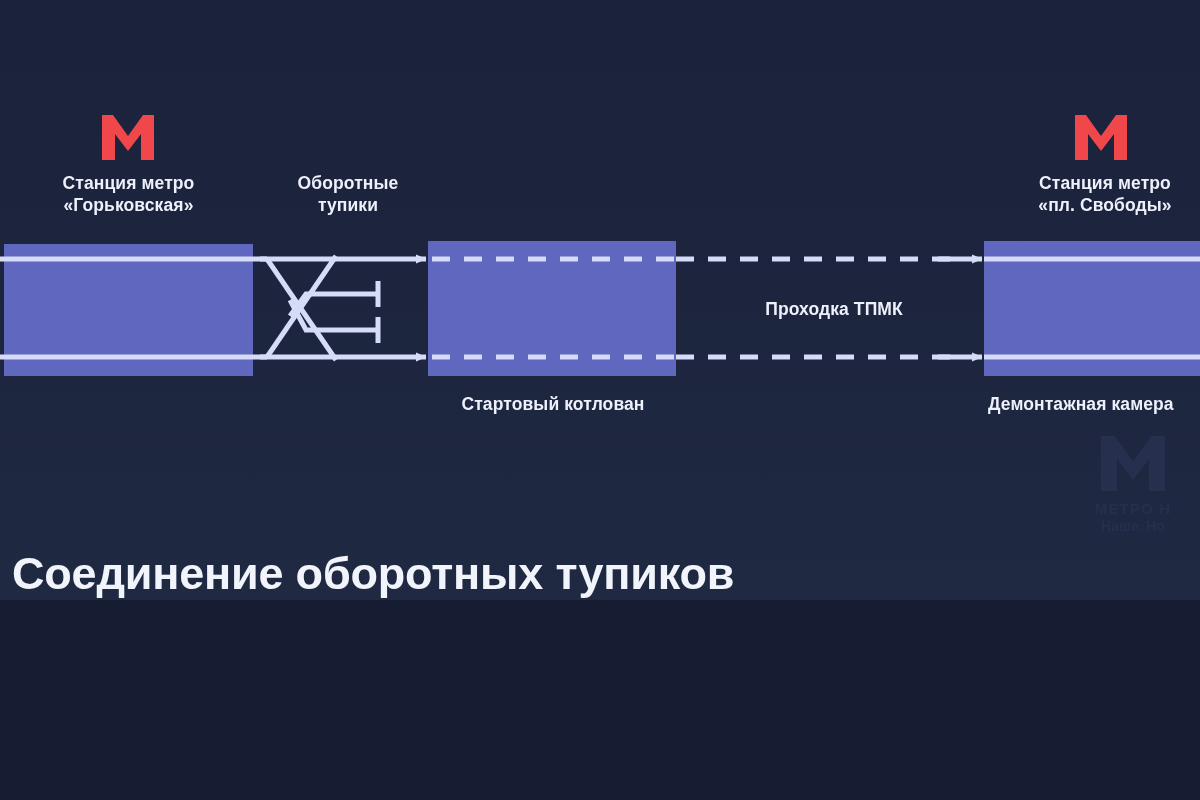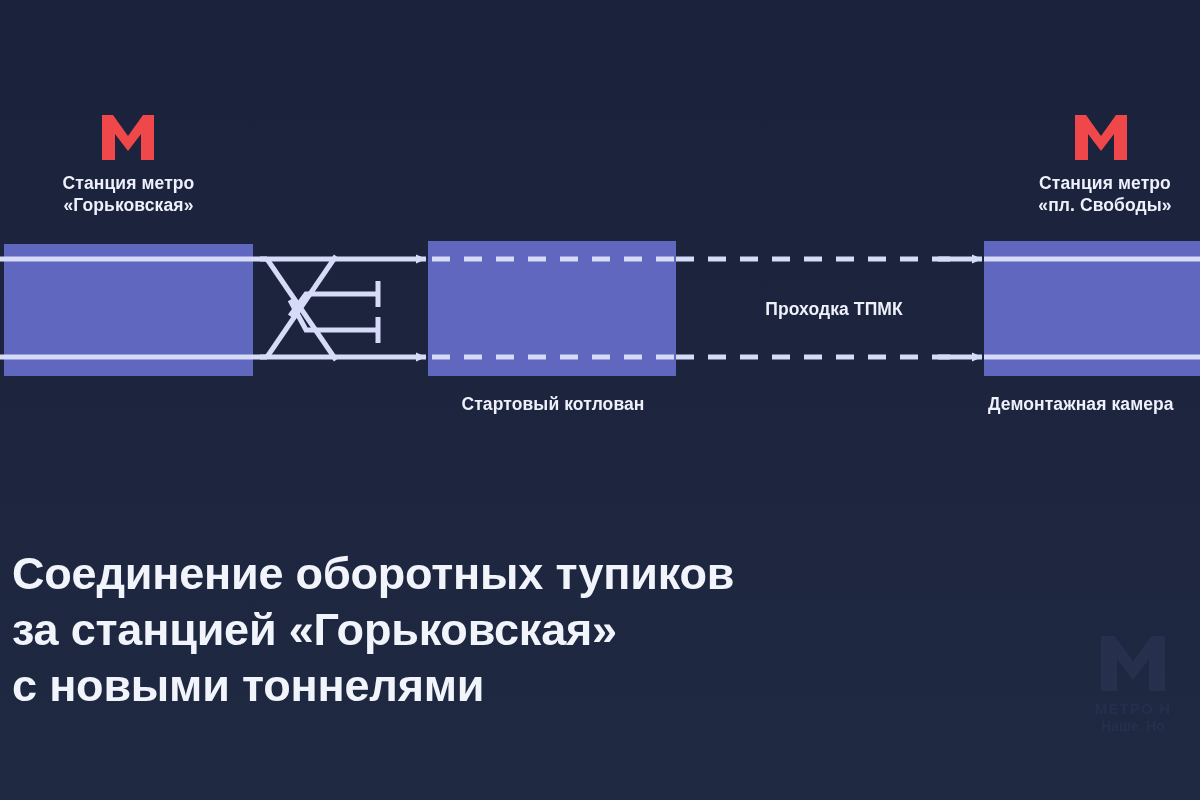--- a/index.html
+++ b/index.html
@@ -4,21 +4,21 @@
 <title>Metro tunnel scheme</title>
 <style>
   html, body {
     margin: 0;
     padding: 0;
     background: #161d33;
   }
   #stage {
     position: relative;
     width: 1200px;
-    height: 800px;
+    height: 600px;
     overflow: hidden;
     background: linear-gradient(180deg, #1b233c 0%, #1c243e 45%, #202942 100%);
     font-family: "Liberation Sans", sans-serif;
     -webkit-font-smoothing: antialiased;
   }
 
   
   .watermark {
     position: absolute;
     right: -28px;
@@ -136,20 +136,22 @@
       <path d="M2,48 L2,3 L13,3 L28,24 L43,3 L54,3 L54,48 L41,48 L41,22 L28,39 L15,22 L15,48 Z" fill="#f0474a"></path>
     </g>
     <g transform="translate(1073,112)">
       <path d="M2,48 L2,3 L13,3 L28,24 L43,3 L54,3 L54,48 L41,48 L41,22 L28,39 L15,22 L15,48 Z" fill="#f0474a"></path>
     </g>
   </svg>
 
   <div class="lbl" id="lbl-station-left">Станция метро
 «Горьковская»</div>
 
+  <div class="lbl" id="lbl-sidings">Оборотные
+тупики</div>
 
 
   <div class="lbl" id="lbl-station-right">Станция метро
 «пл. Свободы»</div>
 
   <div class="lbl nowrap" id="lbl-start-pit">Стартовый котлован</div>
 
   <div class="lbl nowrap" id="lbl-tbm">Проходка ТПМК</div>
 
   <div class="lbl nowrap" id="lbl-demount-cam">Демонтажная камера</div>

